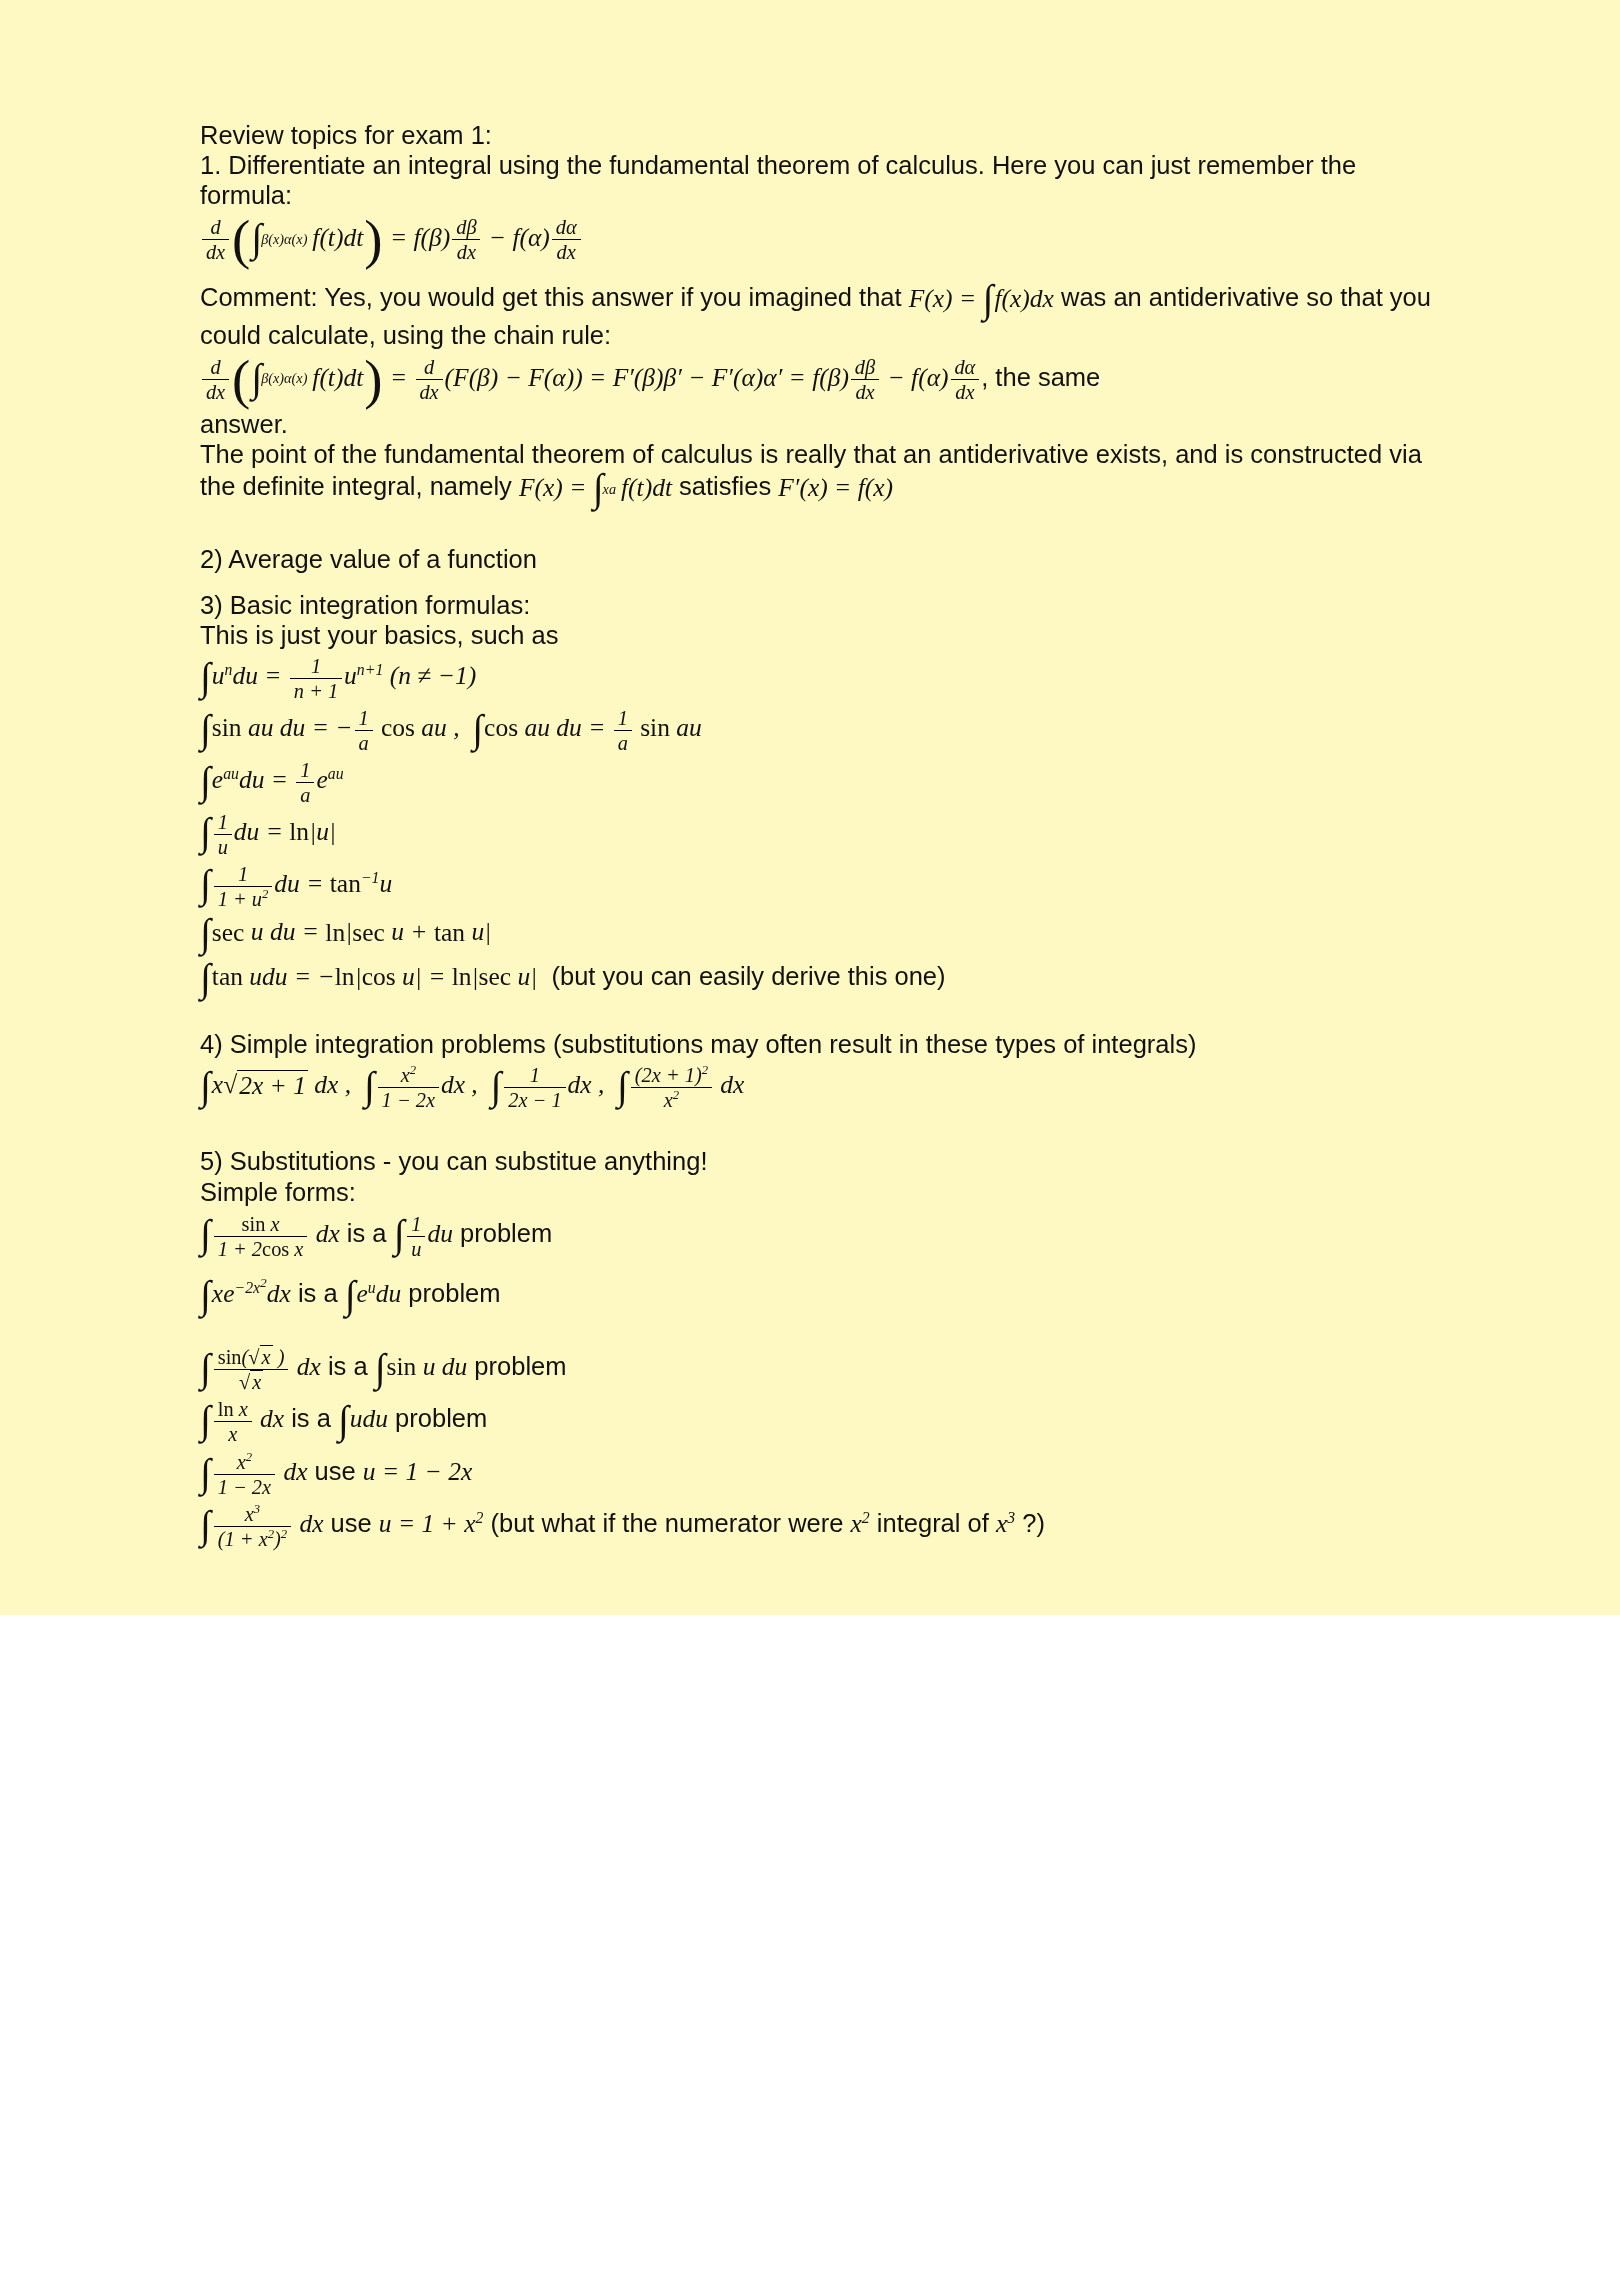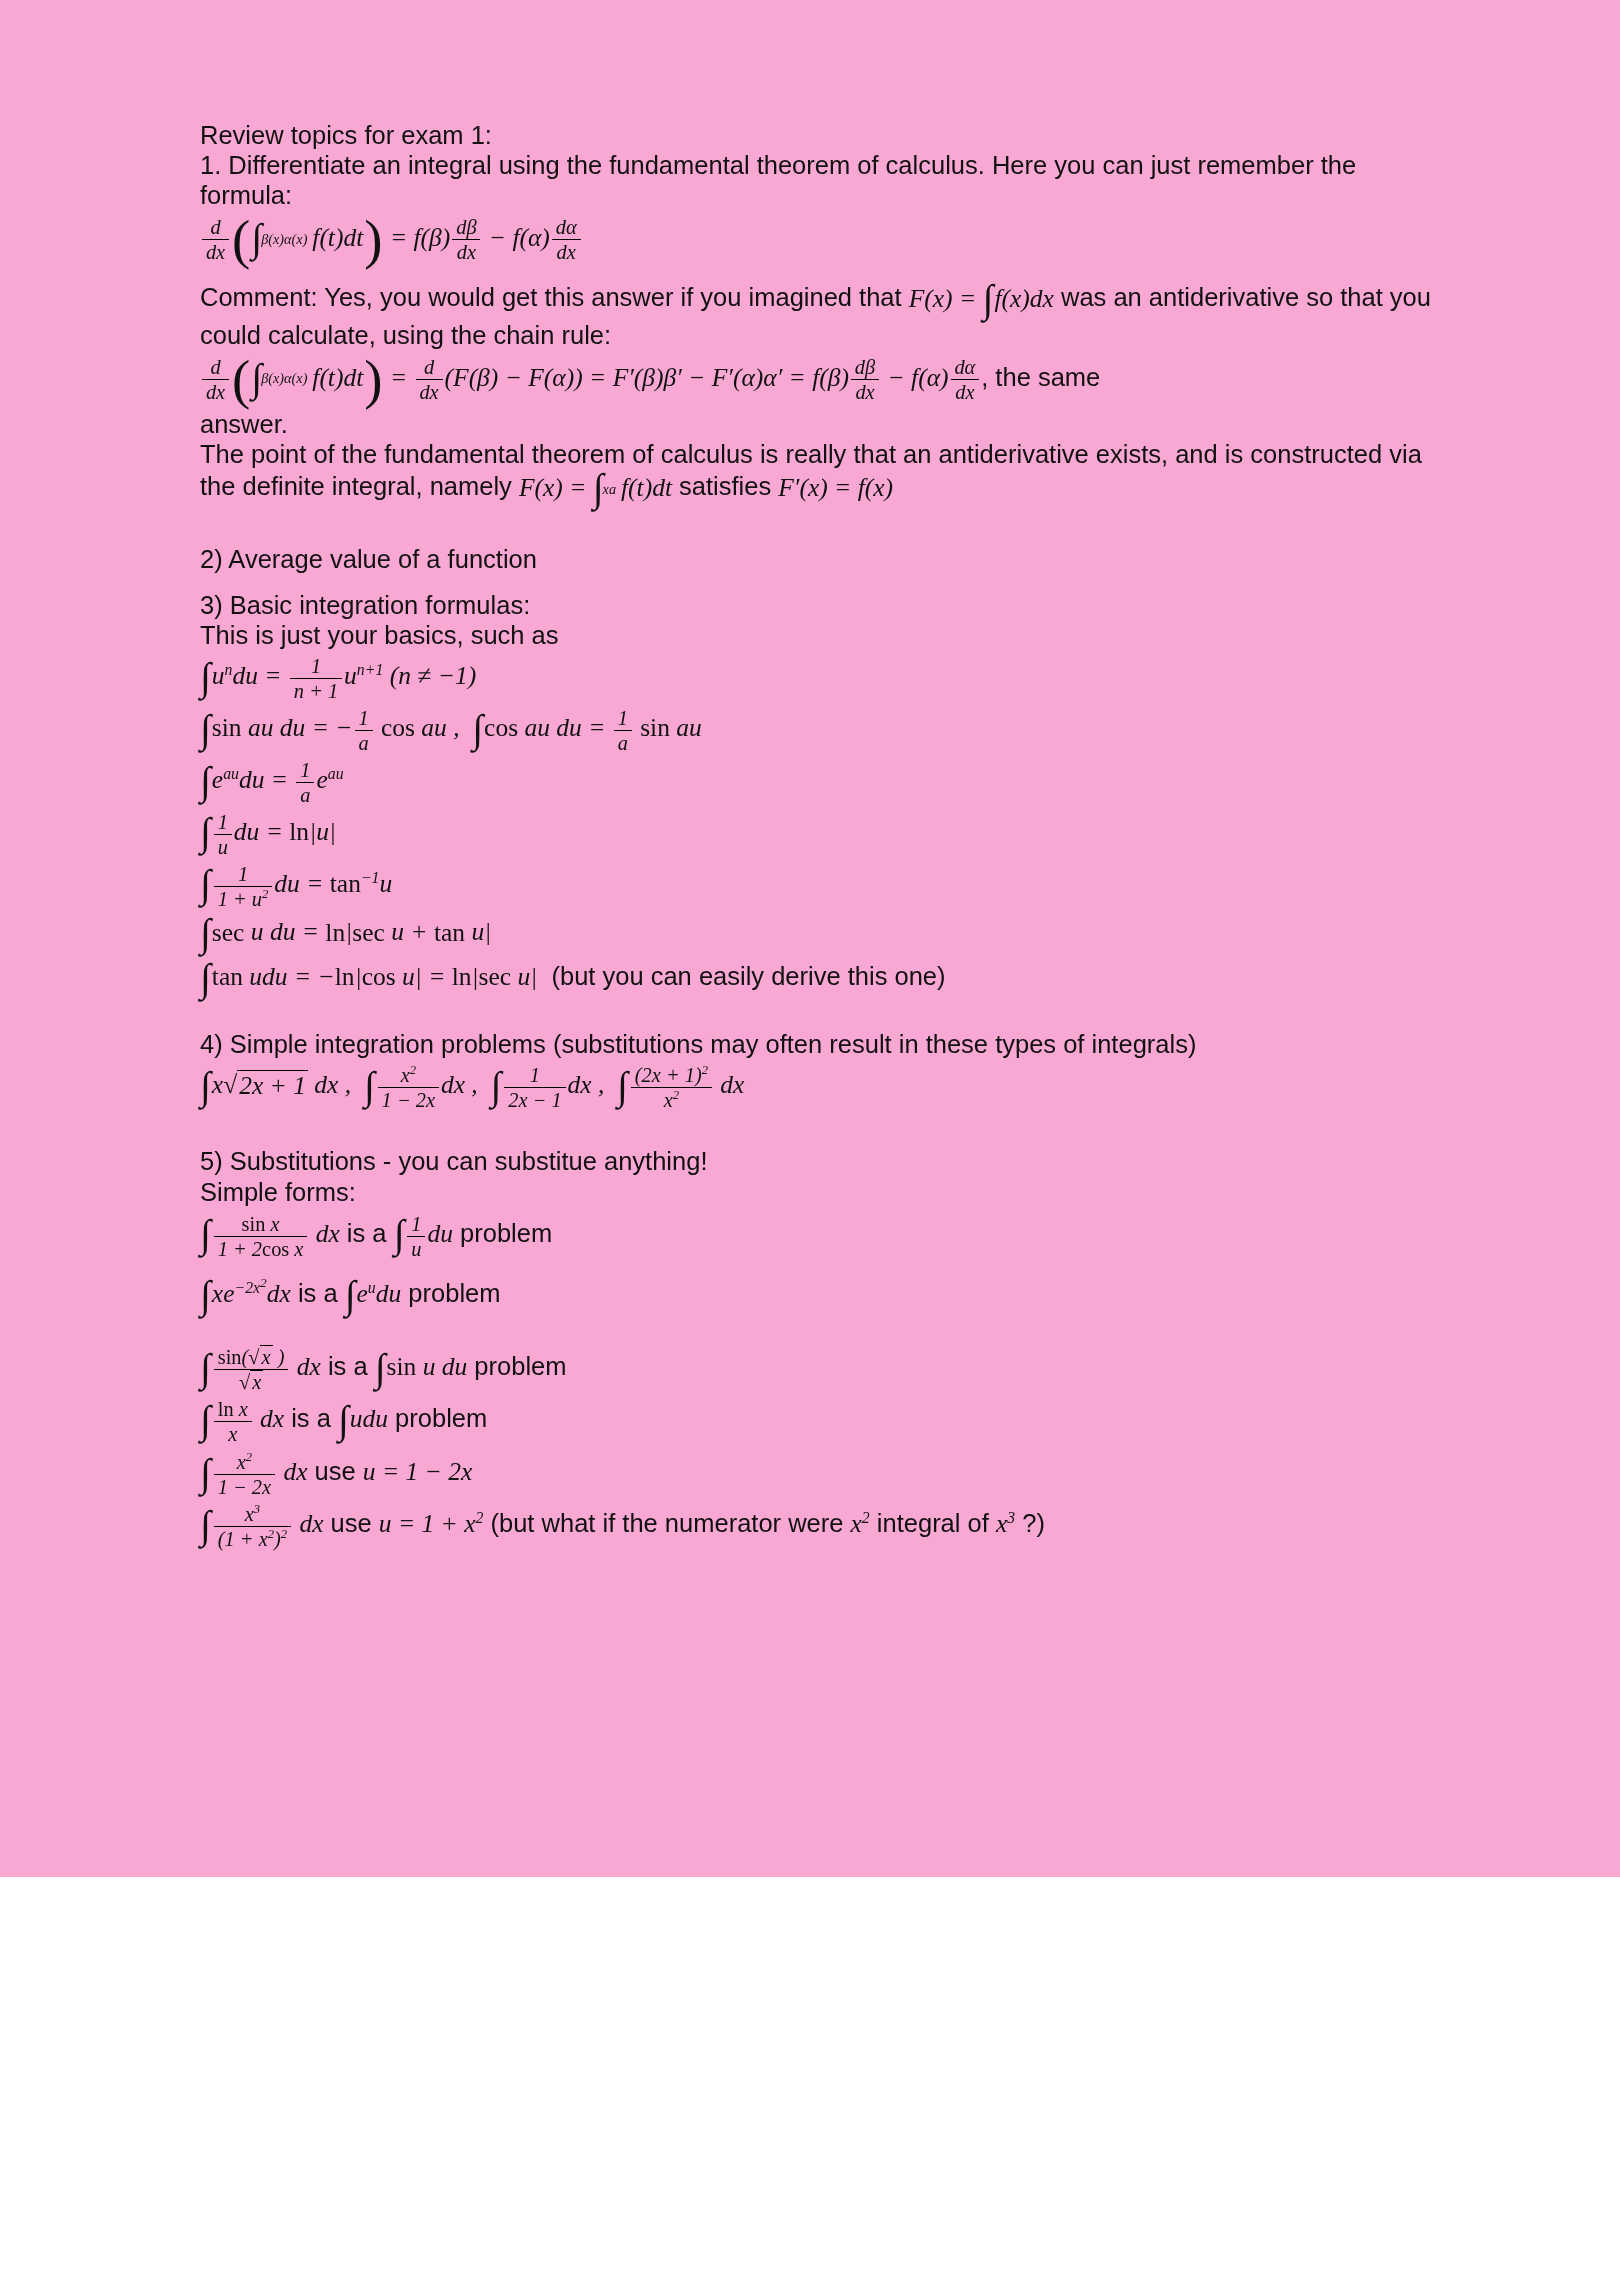--- a/index.html
+++ b/index.html
@@ -1,17 +1,17 @@
 <!DOCTYPE html>
 <html><head>
 <meta charset="utf-8">
 <style>
   html, body { margin:0; padding:0; background:#ffffff; }
   .page {
-    position:relative; width:1620px; height:1877px; background:#f9a8d4;
+    position:relative; width:1620px; height:1615px; background:#fef9c3;
     font-family:"Liberation Sans", sans-serif; font-size:25.5px; color:#111;
     overflow:hidden;
   }
   .content { position:absolute; left:200px; top:120px; width:1253px; line-height:1.18; }
   .para { margin:0; }
   
   .m { font-family:"Liberation Serif", serif; font-style:italic;margin-top:24px; }
   .txt { font-family:"Liberation Sans", sans-serif; font-style:normal; }
   .rm { font-style:normal; font-family:"Liberation Serif", serif;margin-top:32px; }
   .fml { margin:4.9px 0; }

